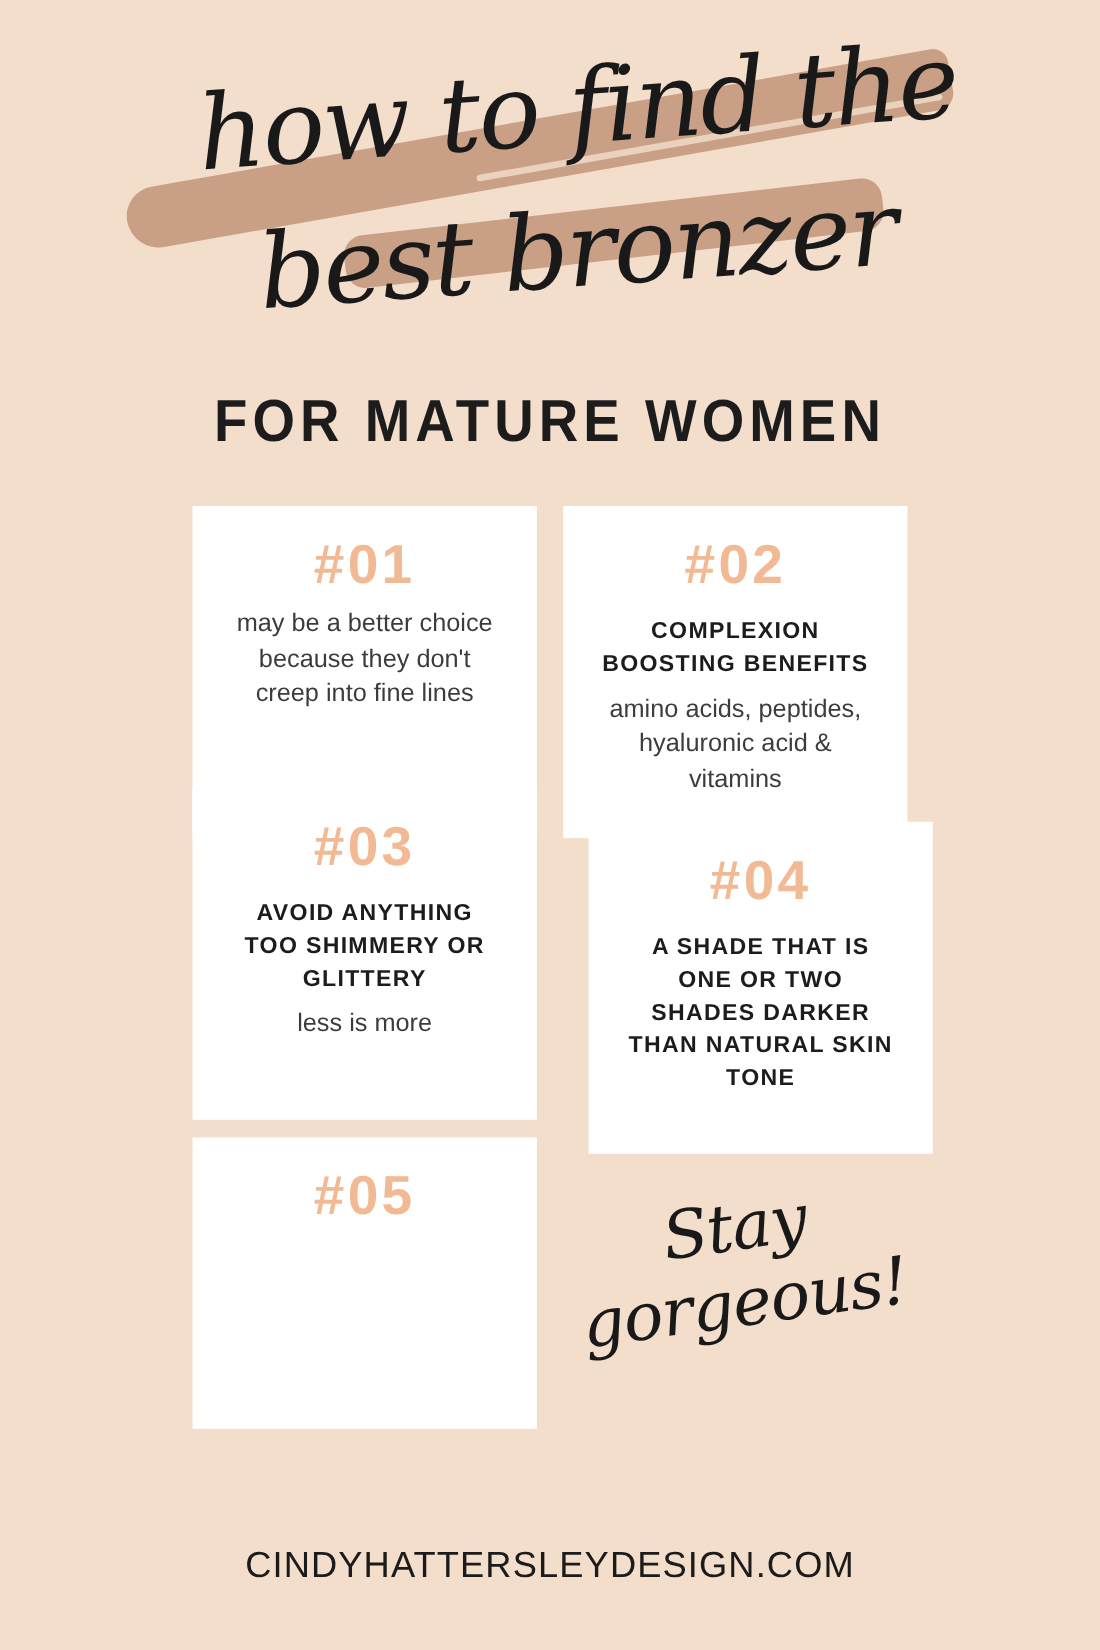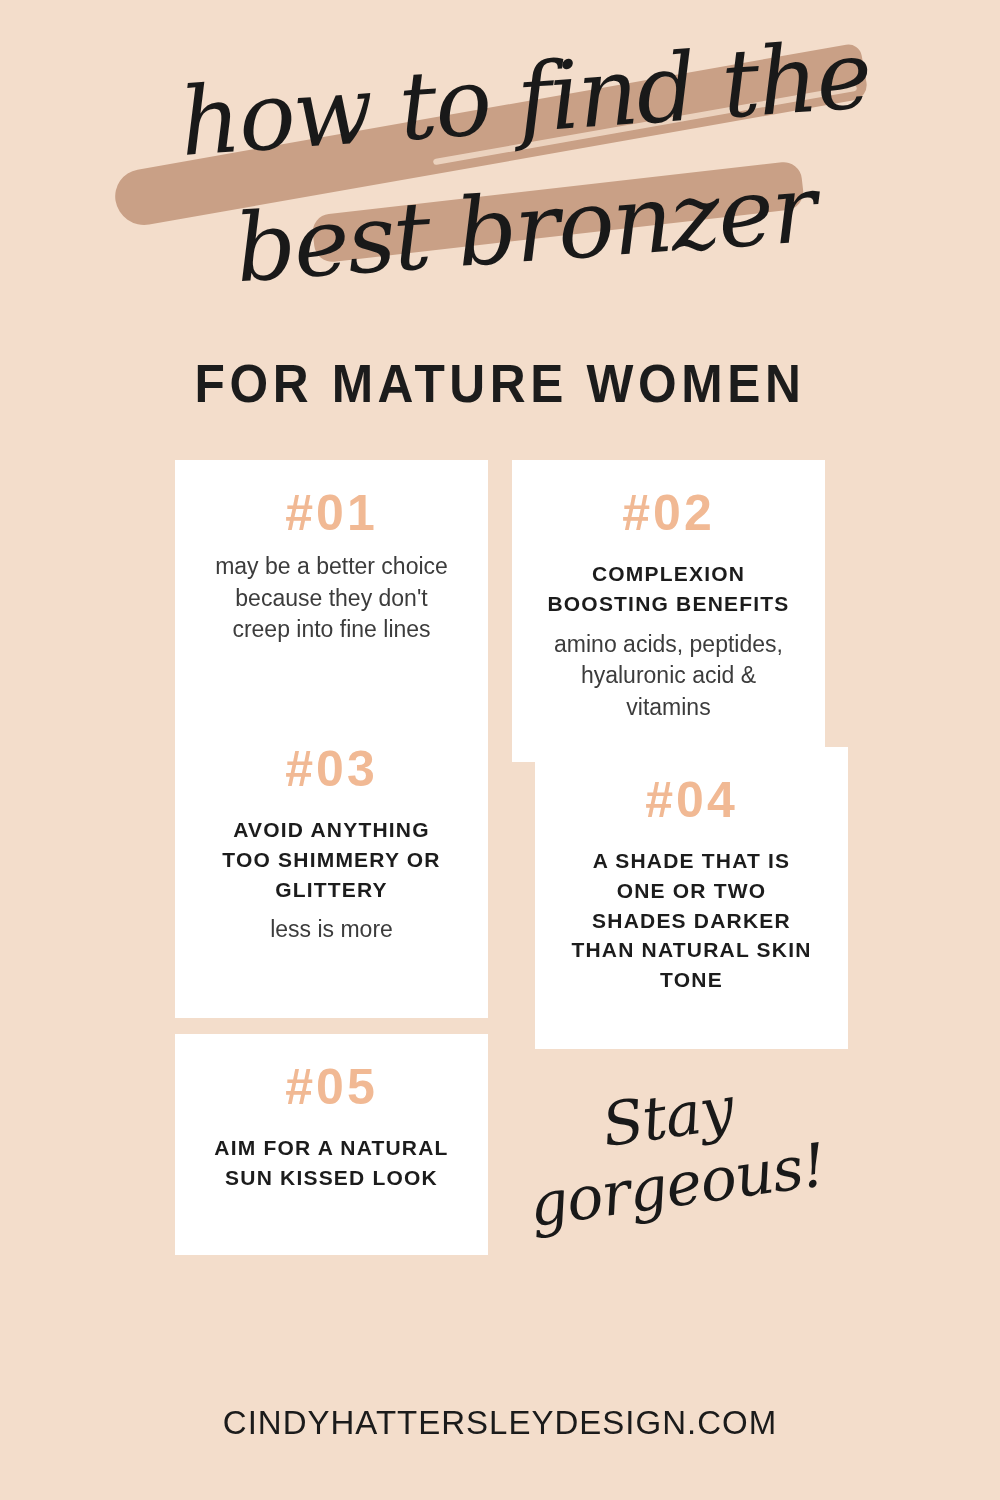--- a/index.html
+++ b/index.html
@@ -55,21 +55,21 @@
     width: 313px; height: 302px;
     background: var(--card, #ffffff);
     box-sizing: border-box;
     padding: 26px 22px 0 22px;
     text-align: center;
   }
   .card-1 { left: 175px; top: 460px; }
   .card-2 { left: 512px; top: 460px; }
   .card-3 { left: 175px; top: 716px; }
   .card-4 { left: 512px; top: 747px; margin-left: 23px; }
-  .card-5 { left: 175px; top: 1034px; height: 221px; }
+  .card-5 { left: 175px; top: 1034px; height: 265px; }
 
   .card-number {
     font-size: 50px;
     font-weight: 700;
     letter-spacing: 3px;
     color: var(--accent, #f1b994);
     line-height: 1.1;
   }
   .card-heading {
     margin-top: 18px;
@@ -155,22 +155,20 @@
     <div class="card-heading">A SHADE THAT IS
 ONE OR TWO
 SHADES DARKER
 THAN NATURAL SKIN
 TONE</div>
     <div class="card-body"></div>
   </div>
 
   <div class="card card-5">
     <div class="card-number">#05</div>
-    <div class="card-heading">AIM FOR A NATURAL
-SUN KISSED LOOK</div>
     <div class="card-body"></div>
   </div>
 
   <div class="script closing">Stay
 gorgeous!</div>
 
   <div class="footer">CINDYHATTERSLEYDESIGN.COM</div>
 
 </div>
 

